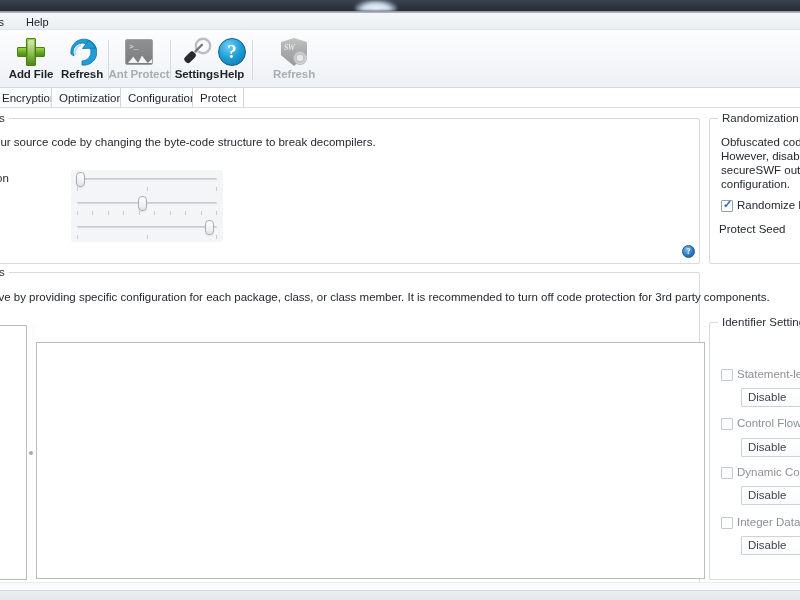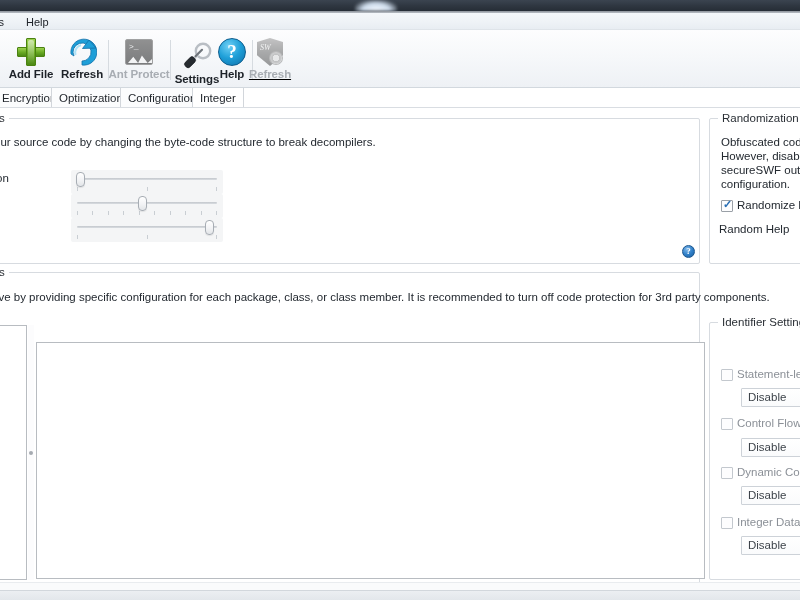--- a/index.html
+++ b/index.html
@@ -299,58 +299,58 @@
         <div class="ico-ant">
           <div class="prompt">&gt;_</div>
           <div class="hill"></div>
         </div>
       </div>
       <div class="tb-lbl">Ant Protect</div>
     </div>
 
     <div class="tb-sep" style="left:170px;"></div>
 
-    <div class="tb-btn" style="left:172px; width:50px;justify-content:flex-end;">
+    <div class="tb-btn" style="left:172px; width:50px;">
       <div class="tb-ico ico-wrench">
         <svg width="30" height="30" viewBox="0 0 30 30">
           <circle cx="21" cy="9" r="7.2" fill="none" stroke="#b9bec4" stroke-width="2.4"></circle>
           <path d="M16.5 12.5 L6.5 22.5" stroke="#cfd4d9" stroke-width="2" fill="none"></path>
           <rect x="2" y="17" width="12" height="6.5" rx="2.6" transform="rotate(-45 8 20.2)" fill="#262b30" stroke="#14181c" stroke-width="0.7"></rect>
           <path d="M13.5 14.2 L20 7.8" stroke="#6f757b" stroke-width="2.2" fill="none" stroke-linecap="round"></path>
         </svg>
       </div>
       <div class="tb-lbl">Settings</div>
     </div>
 
     <div class="tb-btn" style="left:212px; width:40px;">
       <div class="tb-ico">
         <div class="ico-help">?</div>
       </div>
       <div class="tb-lbl">Help</div>
     </div>
 
     <div class="tb-sep" style="left:252px;"></div>
 
-    <div class="tb-btn disabled" style="left:246px; width:48px;text-decoration:underline;">
+    <div class="tb-btn disabled" style="left:270px; width:48px;">
       <div class="tb-ico">
         <div class="ico-shield">
           <div class="body"></div>
           <div class="txt">SW</div>
           <div class="gear"></div>
         </div>
       </div>
       <div class="tb-lbl">Refresh</div>
     </div>
   </div>
 
   <div class="tabstrip">
     <div class="tab first" style="left:-5px;">Encryption</div>
     <div class="tab" style="left:51px;">Optimization</div>
     <div class="tab" style="left:120px;">Configurations</div>
-    <div class="tab active" style="left:192px;">Integer</div>
+    <div class="tab active" style="left:192px;">Protect</div>
   </div>
 
   <div class="group" style="left:-14px; top:118px; width:714px; height:146px;">
     <div class="legend">s</div>
   </div>
 
   <div class="desc" style="left:-6px; top:136px;">our source code by changing the byte-code structure to break decompilers.</div>
 
   <div class="field-label" style="left:-4px; top:172px;">on</div>
 
@@ -398,21 +398,21 @@
   </div>
 
   <div class="desc" style="left:721px; top:136px;">Obfuscated code w</div>
   <div class="desc" style="left:721px; top:150px;">However, disabling</div>
   <div class="desc" style="left:721px; top:164px;">secureSWF output</div>
   <div class="desc" style="left:721px; top:178px;">configuration.</div>
 
   <div class="cb checked" style="left:721px; top:200px;"></div>
   <div class="cb-label" style="left:737px; top:199px;">Randomize Res</div>
 
-  <div class="field-label" style="left:719px; top:223px;">Random Help</div>
+  <div class="field-label" style="left:719px; top:223px;">Protect Seed</div>
 
   <div class="group" style="left:-14px; top:272px; width:714px; height:318px;">
     <div class="legend">s</div>
   </div>
 
   <div class="desc" style="left:-8px; top:291px;">ove by providing specific configuration for each package, class, or class member. It is recommended to turn off code protection for 3rd party components.</div>
 
   <div class="listpane" style="left:-22px; top:325px; width:49px; height:255px;"></div>
 
   <div class="splitter" style="left:28px; top:325px; height:255px;">

